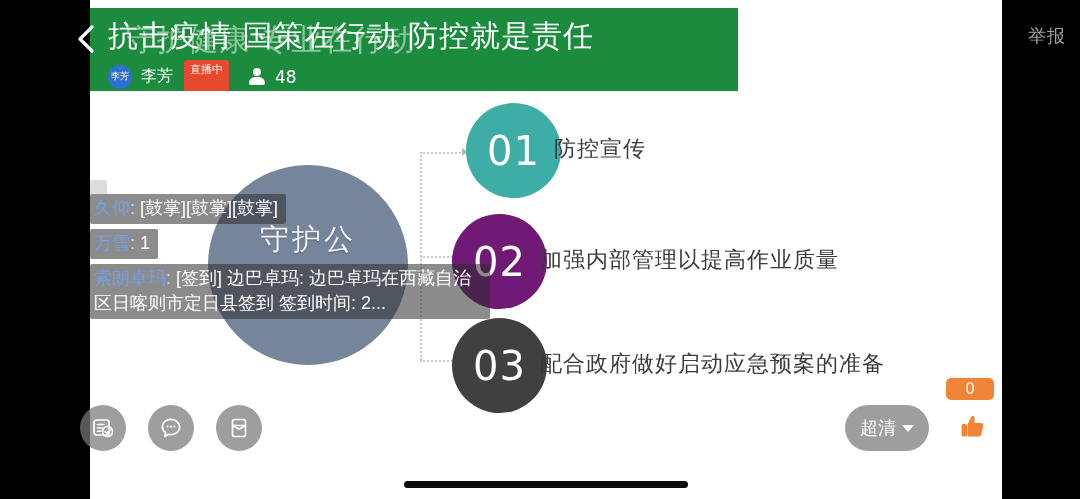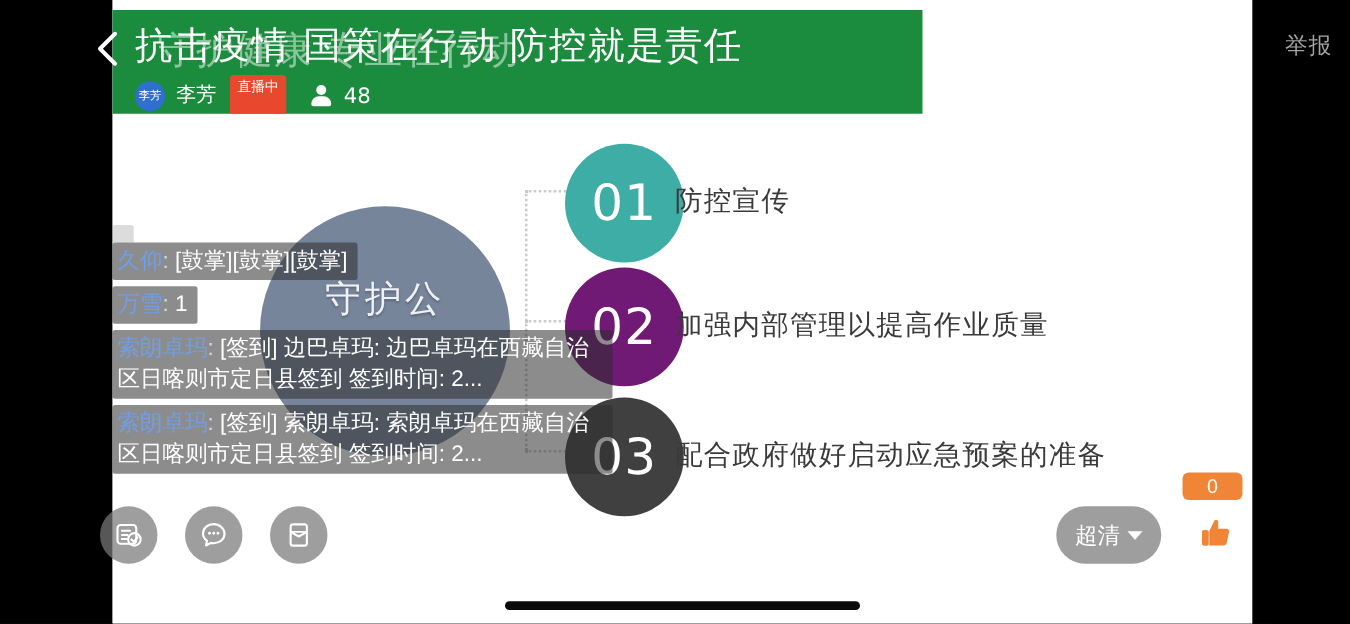--- a/index.html
+++ b/index.html
@@ -74,21 +74,21 @@
     border-top: 4px solid transparent;
     border-bottom: 4px solid transparent;
     border-left: 6px solid #b8b8b8;
   }
   .arrow-head.a1 { left: 372px; top: 148px; }
   .arrow-head.a2 { left: 372px; top: 252px; }
   .arrow-head.a3 { left: 372px; top: 356px; }
 
   
   .num-row { position: absolute; left: 0; width: 912px; height: 100px; }
-  .num-row.r1 { top: 113px; }
+  .num-row.r1 { top: 101px; margin-left: 14px; }
   .num-row.r2 { top: 212px; }
   .num-row.r3 { top: 316px; }
 
   .num-circle {
     position: absolute;
     left: 362px; top: 2px;
     width: 95px; height: 95px;
     border-radius: 50%;
     color: #ffffff;
     font-size: 40px;
@@ -384,23 +384,20 @@
     </div>
     <div>
       <span class="chat-msg"><span class="chat-user">久仰</span><span class="chat-colon">: </span><span>[鼓掌][鼓掌][鼓掌]</span></span>
     </div>
     <div>
       <span class="chat-msg"><span class="chat-user">万雪</span><span class="chat-colon">: </span><span>1</span></span>
     </div>
     <div>
       <span class="chat-msg"><span class="chat-user">索朗卓玛</span><span class="chat-colon">: </span><span>[签到] 边巴卓玛: 边巴卓玛在西藏自治区日喀则市定日县签到  签到时间: 2...</span></span>
     </div>
-    <div>
-      <span class="chat-msg"><span class="chat-user">索朗卓玛</span><span class="chat-colon">: </span><span>[签到] 索朗卓玛: 索朗卓玛在西藏自治区日喀则市定日县签到  签到时间: 2...</span></span>
-    </div>
   </div>
 
   <div class="round-btn" id="btn-form">
     <span>
       <svg width="24" height="24" viewBox="0 0 24 24">
         <rect x="3" y="4" width="15" height="15" rx="2.5" fill="none" stroke="#fff" stroke-width="1.7"></rect>
         <line x1="6.5" y1="8.5" x2="13" y2="8.5" stroke="#fff" stroke-width="1.6" stroke-linecap="round"></line>
         <line x1="6.5" y1="12" x2="11" y2="12" stroke="#fff" stroke-width="1.6" stroke-linecap="round"></line>
         <line x1="6.5" y1="15.2" x2="10" y2="15.2" stroke="#fff" stroke-width="1.6" stroke-linecap="round"></line>
         <circle cx="16.5" cy="15.5" r="5" fill="none" stroke="#fff" stroke-width="1.7"></circle>

